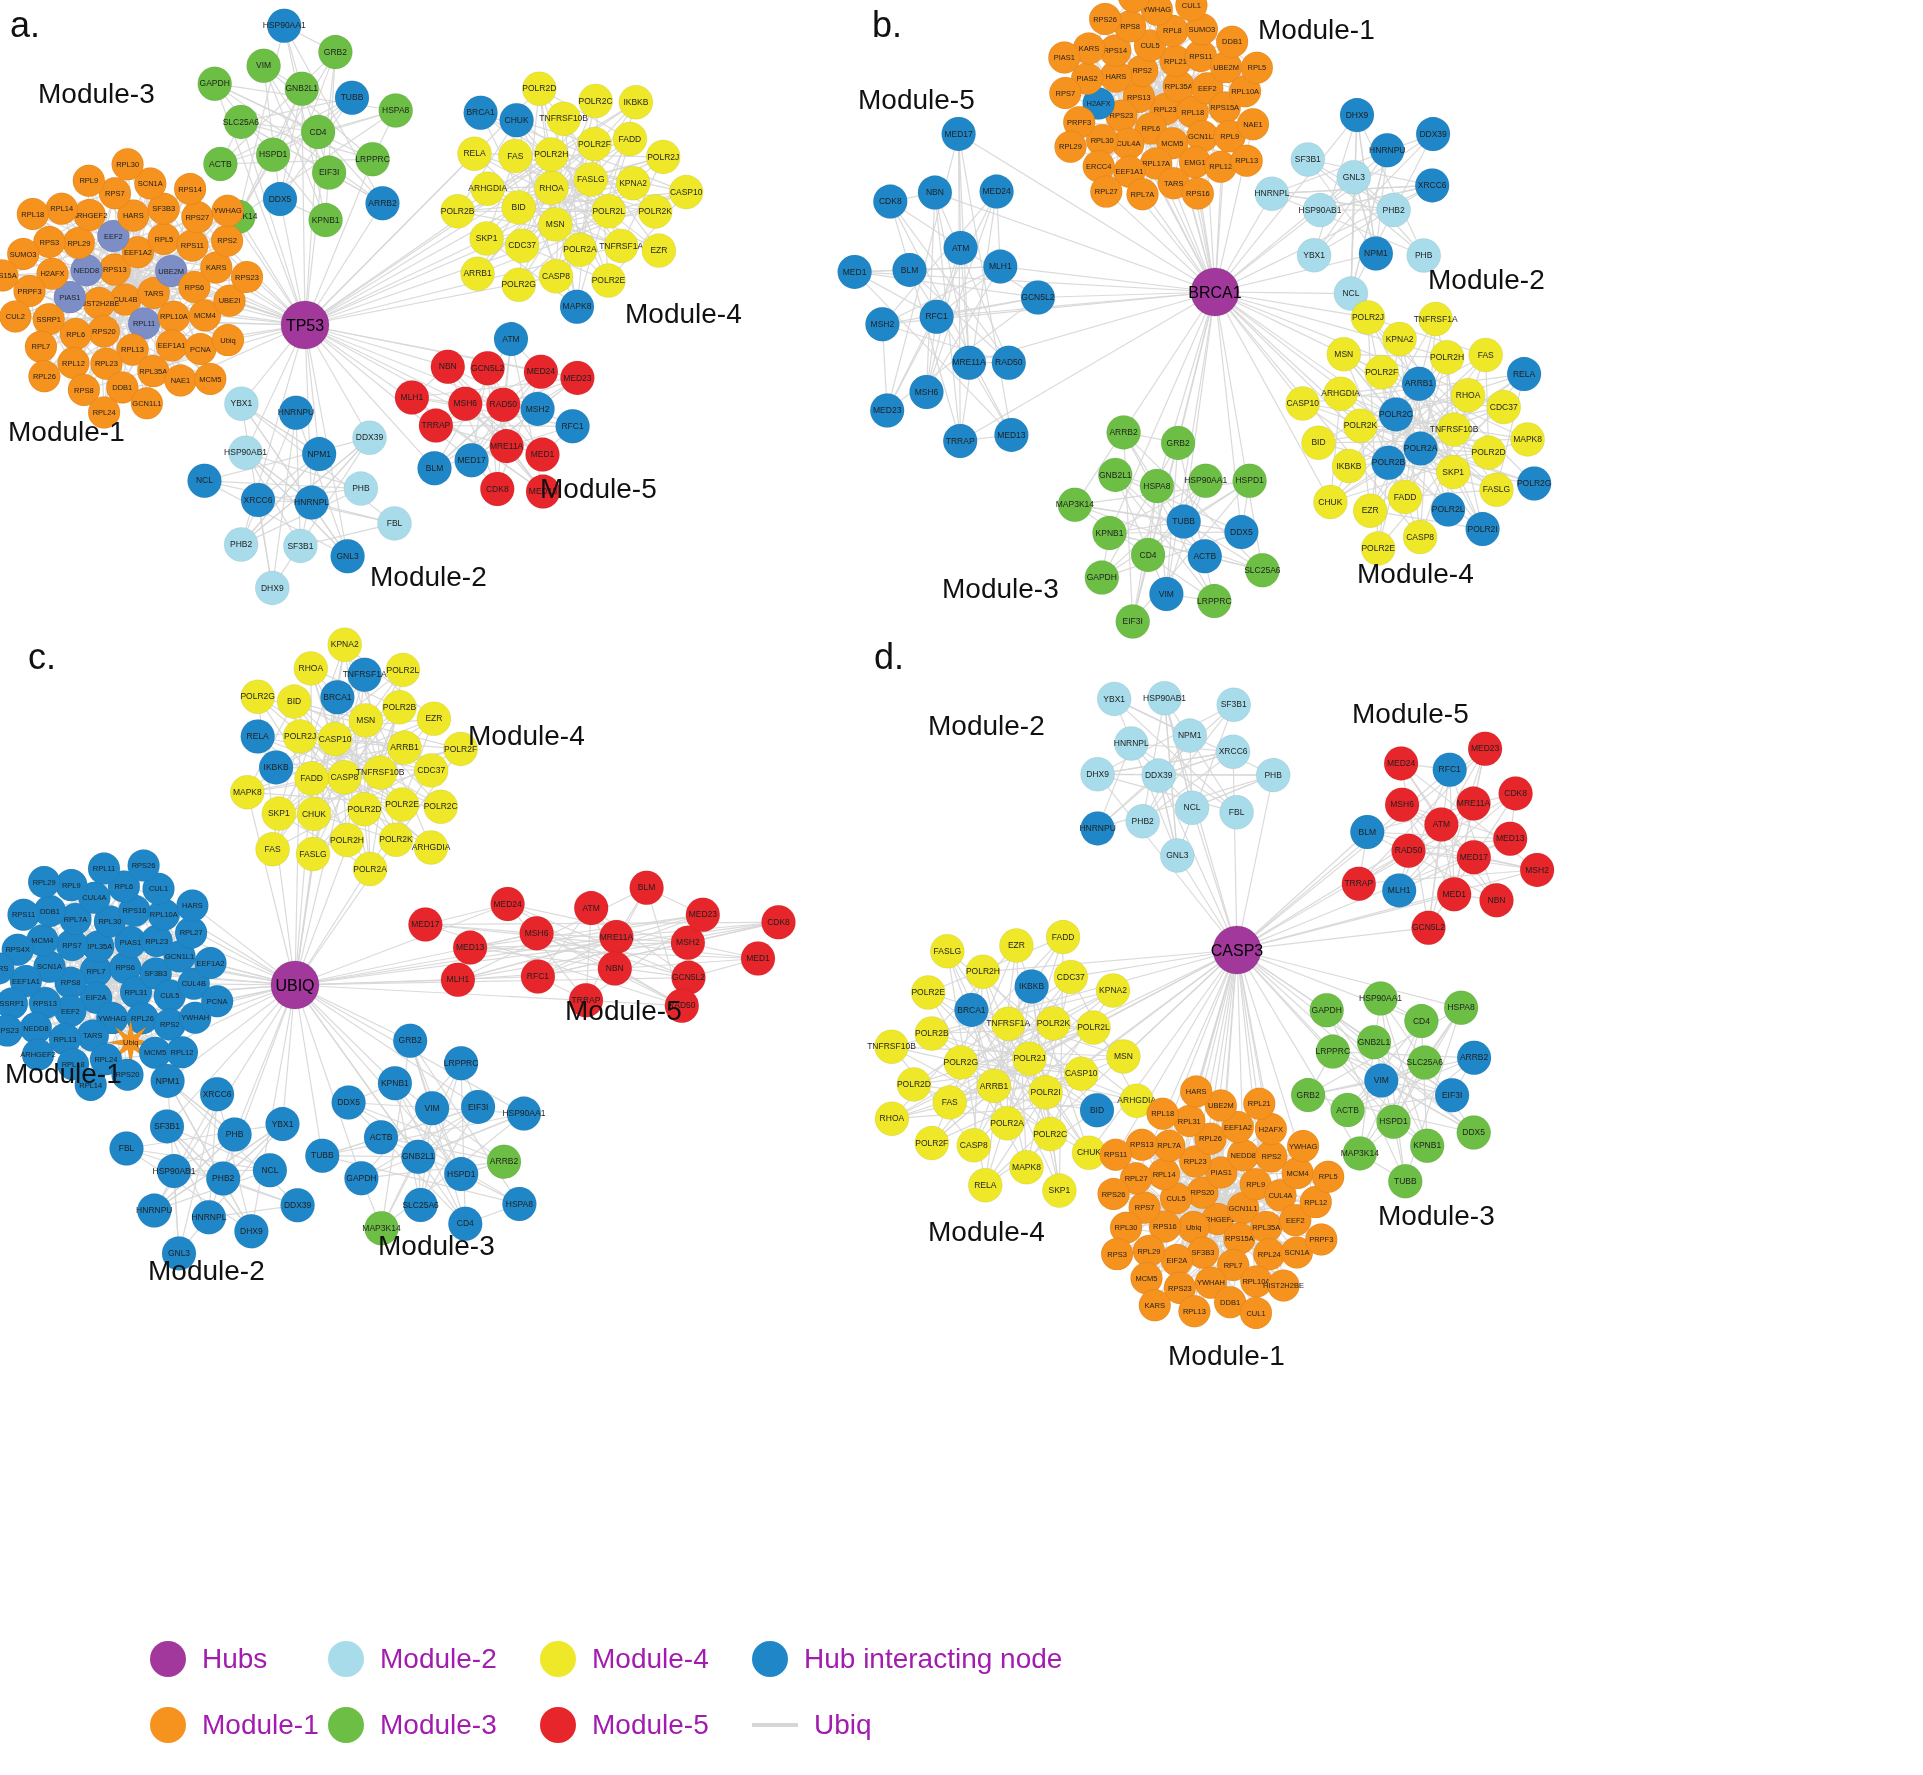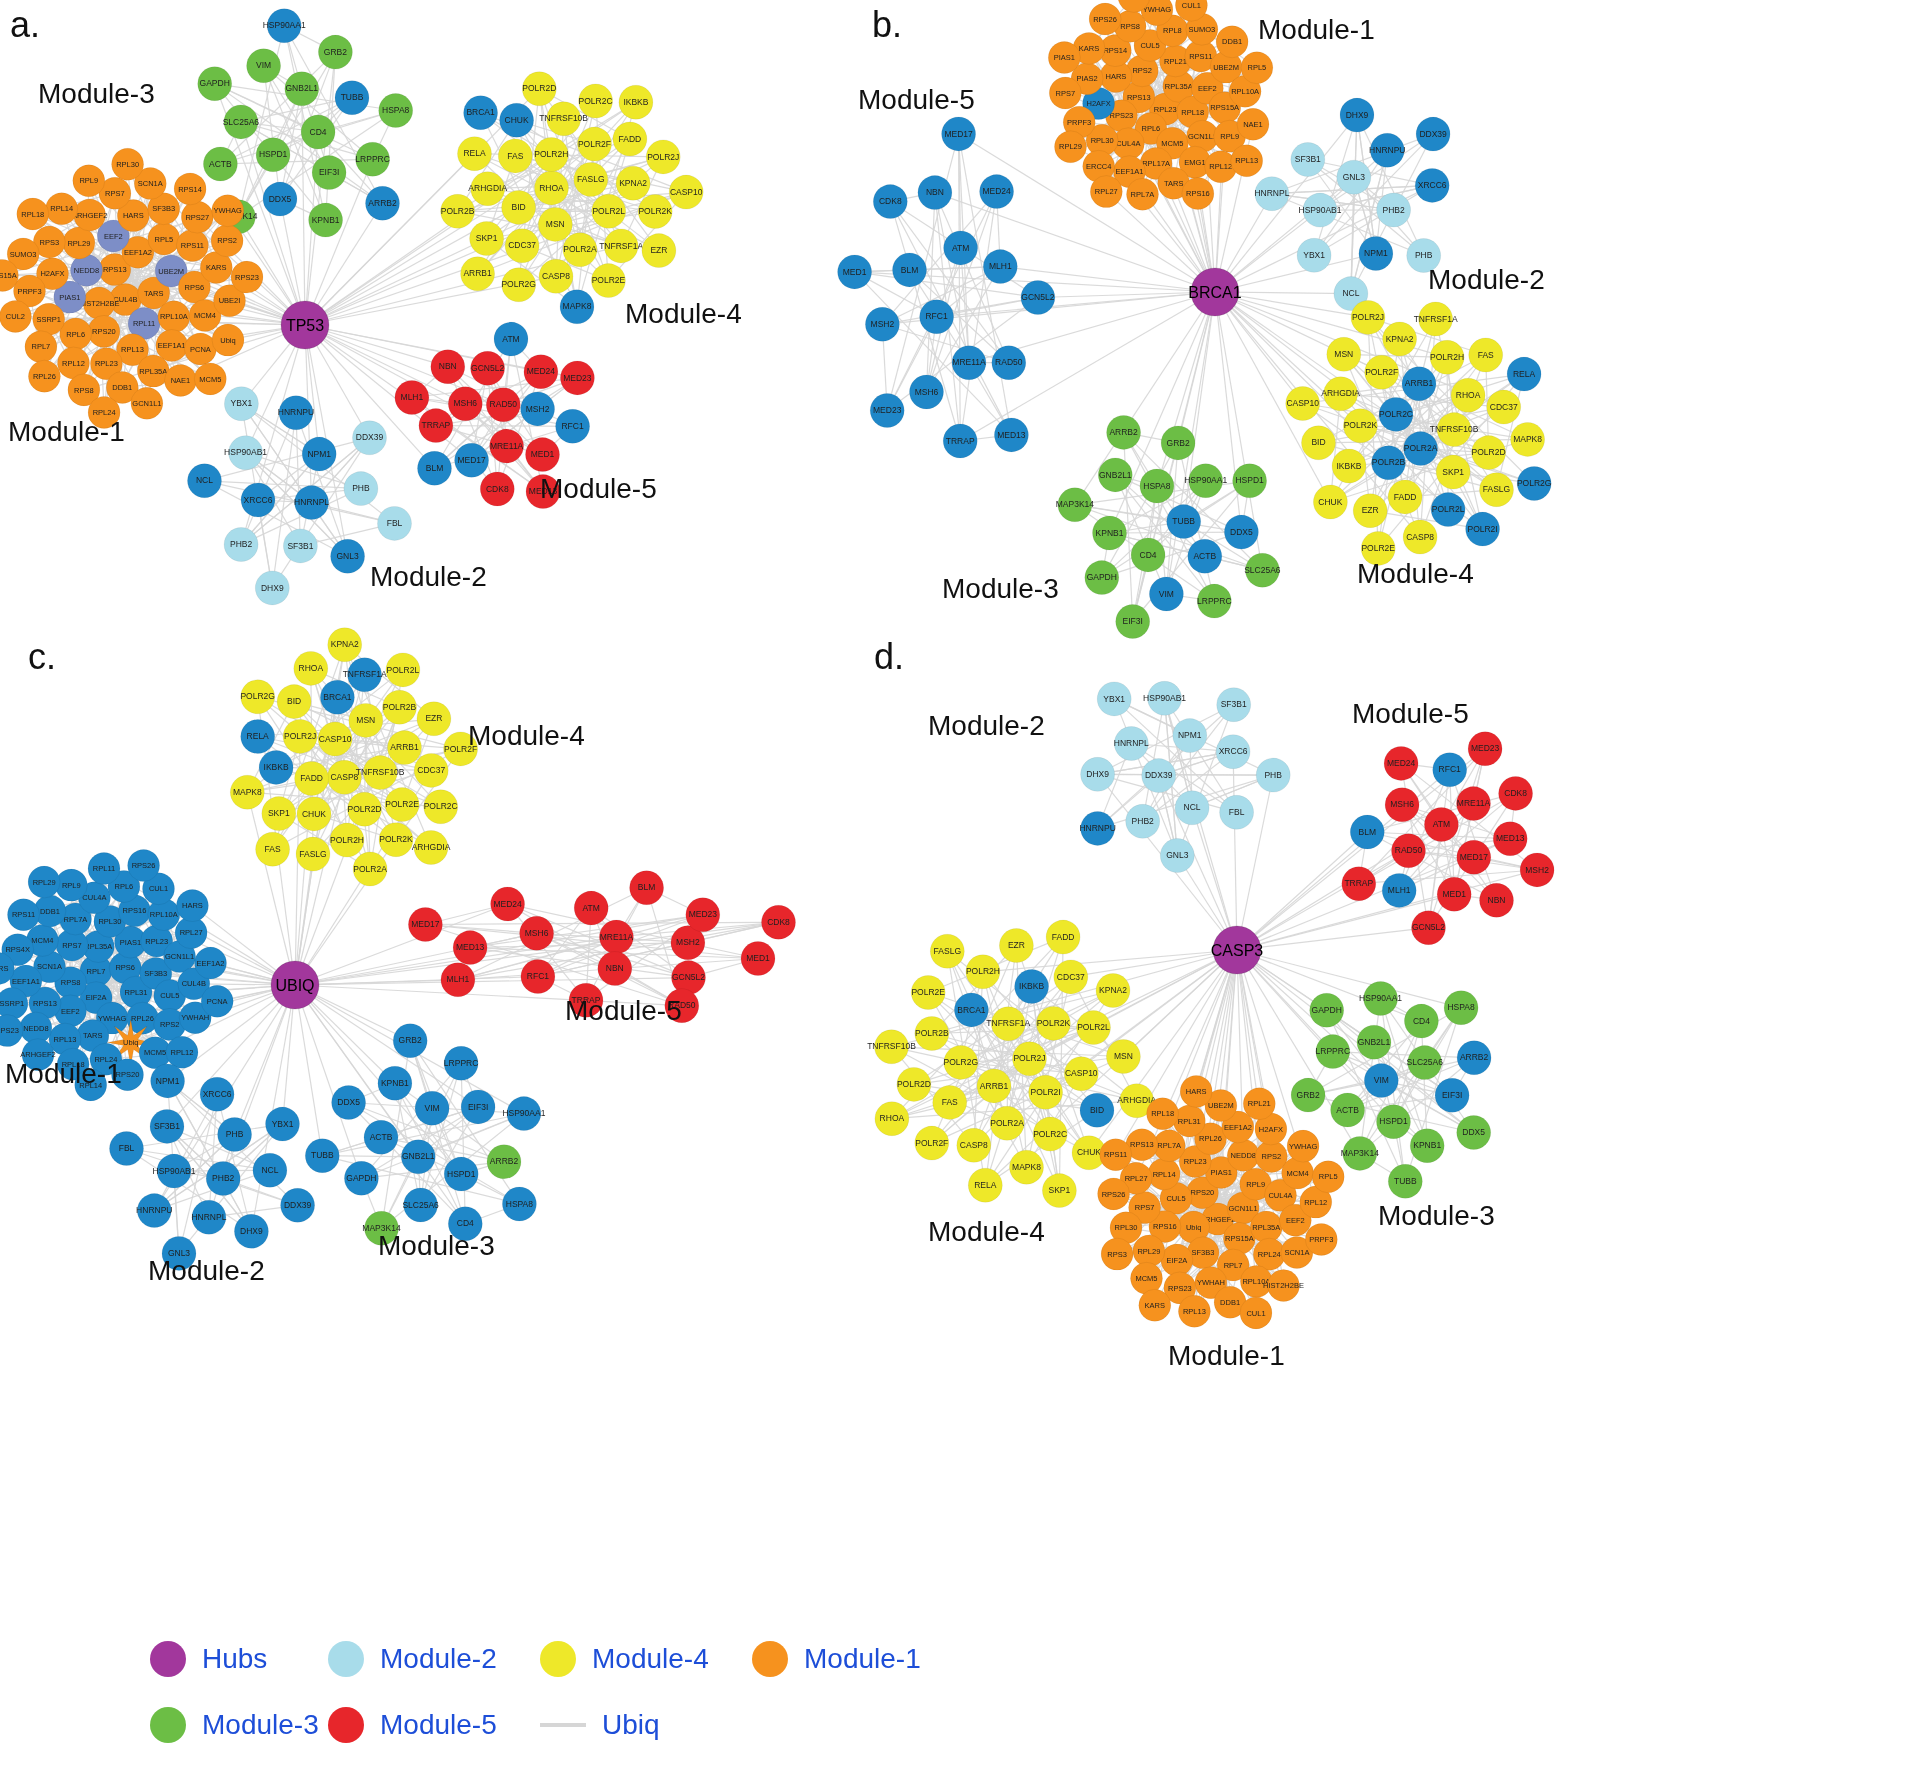--- a/index.html
+++ b/index.html
@@ -5,21 +5,21 @@
   html, body { margin: 0; padding: 0; background: #fff; }
   body { font-family: "Liberation Sans", sans-serif; }
   #figure { position: relative; width: 1923px; height: 1775px; background: #fff; overflow: hidden; }
   #network-svg { position: absolute; left: 0; top: 0; display: block; }
   #network-svg text { font-family: "Liberation Sans", sans-serif; pointer-events: none; }
   .panel-letter { position: absolute; font-size: 36px; color: #111; }
   .module-label { position: absolute; font-size: 28px; color: #111; white-space: nowrap; }
   .legend { position: absolute; left: 150px; top: 1626px;
             display: grid; grid-template-columns: 178px 212px 212px 400px; grid-auto-rows: 66px;
             align-items: center; }
-  .legend-item { display: flex; align-items: center; gap: 16px; font-size: 28px; color: #1d4ed8; white-space: nowrap; }
+  .legend-item { display: flex; align-items: center; gap: 16px; font-size: 28px; color: #a21caf; white-space: nowrap; }
   .swatch { width: 36px; height: 36px; border-radius: 50%; flex: 0 0 auto; }
   .swatch-line { width: 46px; height: 4px; flex: 0 0 auto; }
 </style>
 </head>
 <body>
 
 <div id="figure">
   <svg id="network-svg" width="1923" height="1775" viewBox="0 0 1923 1775">
       <g stroke="#D6D6D6" stroke-width="1.2" stroke-opacity="0.9">
         <line x1="318.1" y1="132.0" x2="273.1" y2="154.8"></line>
@@ -2688,20 +2688,24 @@
     </div>
     <div class="legend-item">
       <span class="swatch" style="background: rgb(168, 220, 234);"></span>
       <span>Module-2</span>
     </div>
     <div class="legend-item">
       <span class="swatch" style="background: rgb(238, 232, 41);"></span>
       <span>Module-4</span>
     </div>
     <div class="legend-item">
+      <span class="swatch" style="background: rgb(31, 135, 200);"></span>
+      <span>Hub interacting node</span>
+    </div>
+    <div class="legend-item">
       <span class="swatch" style="background: rgb(246, 146, 30);"></span>
       <span>Module-1</span>
     </div>
     <div class="legend-item">
       <span class="swatch" style="background: rgb(108, 190, 69);"></span>
       <span>Module-3</span>
     </div>
     <div class="legend-item">
       <span class="swatch" style="background: rgb(231, 38, 43);"></span>
       <span>Module-5</span>

